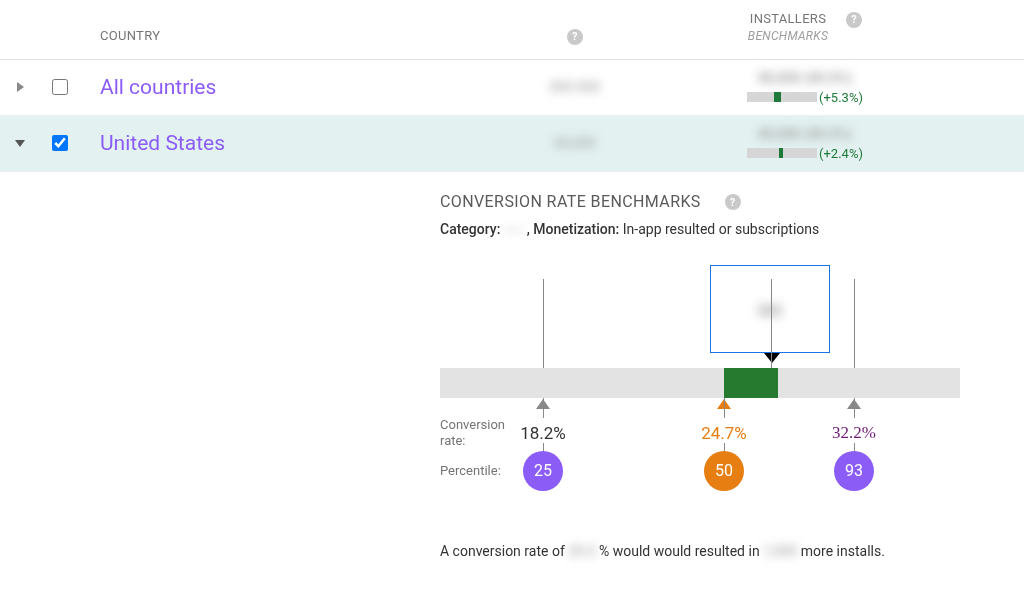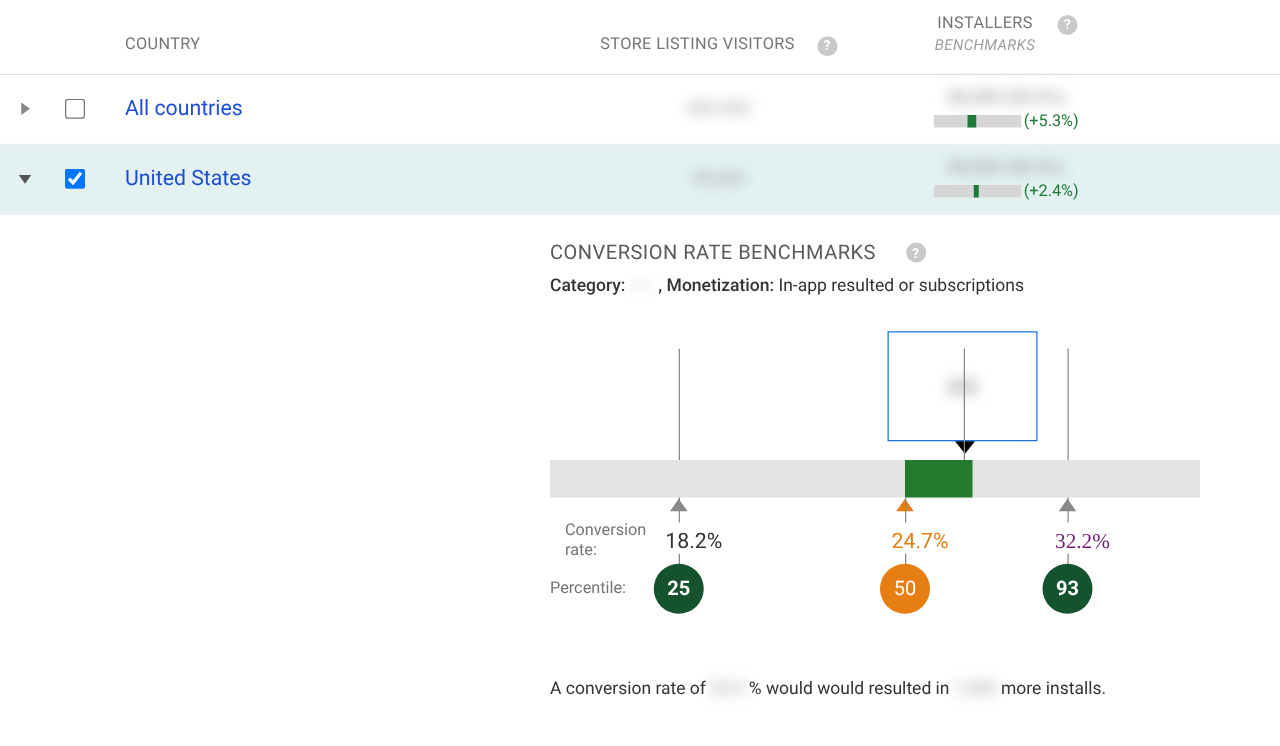--- a/index.html
+++ b/index.html
@@ -45,21 +45,21 @@
       cursor: pointer;
       margin-top: 2px;
     }
     .row {
       display: flex;
       align-items: center;
       height: 56px;
       border-bottom: 1px solid #eee;
     }
     .row.selected { background: #e3f2f1; }
-    .row .country-name { font-size: 17px; color: #1d4ed8; }
+    .row .country-name { font-size: 21px; color: #8b5cf6; }
     .expand-arrow {
       display: flex;
       align-items: center;
       justify-content: center;
       width: 40px;
       color: #888;
       cursor: pointer;
     }
     .checkbox {
       display: flex;
@@ -173,40 +173,40 @@
     }
     .arrow-gray { border-bottom: 10px solid #888; }
     .arrow-orange { border-bottom: 10px solid #e67e12; }
     
     .label-row {
       position: absolute;
       display: flex;
       align-items: center;
       width: 520px;
     }
-    .label-row.rate { top: 152px; margin-left: 12px; }
+    .label-row.rate { top: 152px; }
     .label-row.percentile { top: 198px; }
     .row-label {
       width: 88px;
       color: #757575;
       font-size: 13px;
       line-height: 1.2;
     }
     .rate-val { position: absolute; font-size: 17px; transform: translateX(-50%); }
     .rate-25 { left: 103px; color: #333; }
     .rate-50 { left: 284px; color: #e67e12; }
     .rate-75 { left: 414px; color: #701a75; font-family: Liberation Serif, serif; }
     .perc-circle {
       position: absolute;
       width: 40px; height: 40px; border-radius: 50%;
       display: flex; align-items: center; justify-content: center;
       font-size: 16px;
       transform: translateX(-50%);
     }
-    .perc-gray { background: #14532d; color: #fff; font-weight: bold; }
+    .perc-gray { background: #8b5cf6; color: #fff; }
     .perc-orange { background: #e67e12; color: #fff; }
     .perc-25 { left: 103px; }
     .perc-50 { left: 284px; }
     .perc-75 { left: 414px; }
 
     .footer-text {
       font-size: 14px;
       color: #333;
       margin-top: 18px;
     }
@@ -215,23 +215,20 @@
 <body>
 
 <div class="table-header">
   <div class="col-expand"></div>
   <div class="col-check"></div>
   <div class="col-country">
     <span>COUNTRY</span>
   </div>
   <div class="col-visitors">
     <div class="header-with-help">
-      <div>
-        <span class="hdr-main">STORE LISTING VISITORS</span>
-      </div>
       <span class="help-icon">?</span>
     </div>
   </div>
   <div class="col-installers">
     <div class="header-with-help">
       <div>
         <span class="hdr-main">INSTALLERS</span>
         <span class="hdr-sub">BENCHMARKS</span>
       </div>
       <span class="help-icon">?</span>

